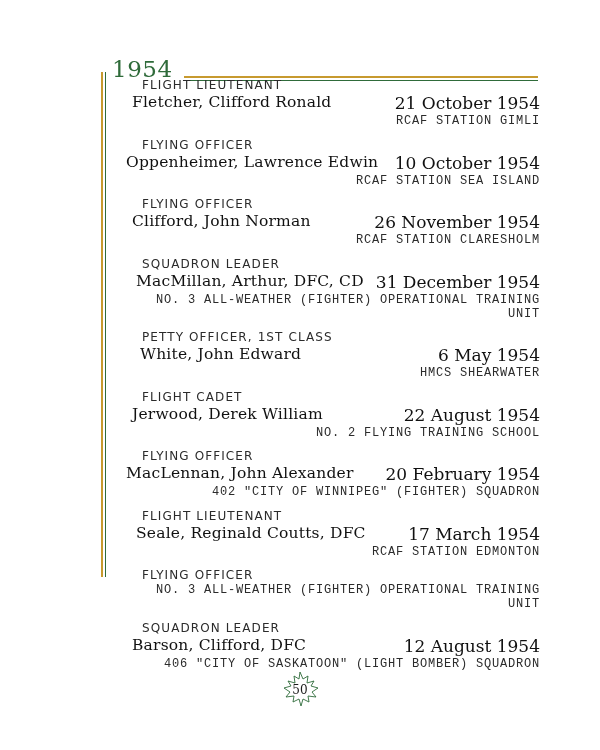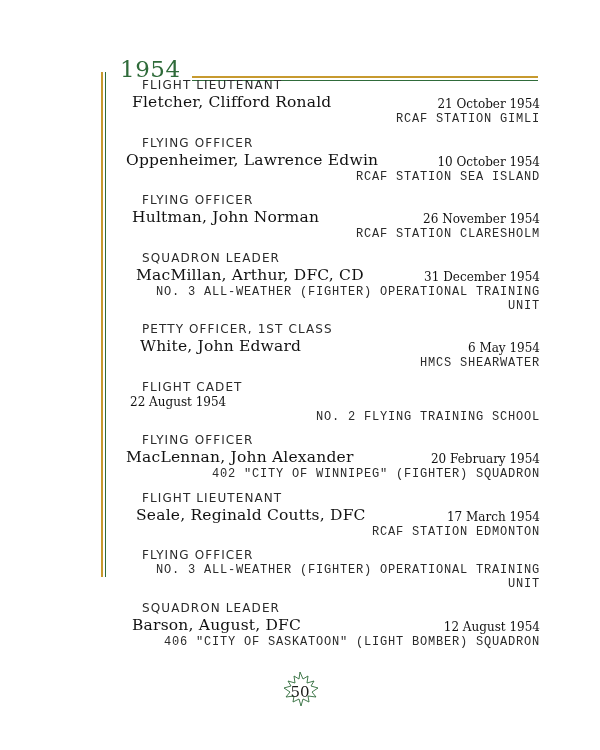--- a/index.html
+++ b/index.html
@@ -18,21 +18,21 @@
 
   .page {
     position: absolute;
     inset: 0;
   }
 
   
   .header {
     position: absolute;
     top: 30px;
-    left: 12px;
+    left: 4px;
     right: 0;
     height: 40px;
     padding-left: 12px;
   }
   .year {
     position: absolute;
     left: 108px;
     top: 26px;
     font-family: "DejaVu Serif", serif;
     font-size: 23px;
@@ -90,33 +90,33 @@
     font-family: "DejaVu Sans", sans-serif;
     font-size: 12px;
     letter-spacing: 1.1px;
     color: #2b2b2b;
     text-transform: uppercase;
     margin-left: 22px;
     margin-bottom: 1px;
   }
   .entry-main {
     display: flex;
-    align-items: flex-end;
+    align-items: flex-start;
     justify-content: space-between;
   }
   .entry-name {
     font-family: "DejaVu Serif", serif;
     font-size: 15.5px;
     letter-spacing: 0.2px;
     color: #111111;
     white-space: nowrap;
   }
   .entry-date {
     font-family: "DejaVu Serif", serif;
-    font-size: 12px;
+    font-size: 17px;
     color: #111111;
     white-space: nowrap;
     padding-left: 10px;
   }
   .entry-unit {
     font-family: Liberation Mono, monospace;
     font-size: 12px;
     letter-spacing: 0.8px;
     color: #2b2b2b;
     text-transform: uppercase;
@@ -145,21 +145,21 @@
     width: 42px;
     height: 38px;
   }
   .maple svg { display: block; }
   .page-number {
     position: absolute;
     left: 0;
     right: 0;
     top: 13px;
     font-family: "DejaVu Serif", serif;
-    font-size: 15px;
+    font-size: 12px;
     color: #1a1a1a;
     text-align: center;
   }
 </style>
 </head>
 <body>
 
 <div class="page">
 
   <div class="header">
@@ -187,21 +187,21 @@
       <div class="entry-main">
         <div class="entry-name">Oppenheimer, Lawrence Edwin</div>
         <div class="entry-date">10 October 1954</div>
       </div>
       <div class="entry-unit">RCAF STATION SEA ISLAND</div>
     </div>
 
     <div class="entry ind-0">
       <div class="entry-rank">FLYING OFFICER</div>
       <div class="entry-main">
-        <div class="entry-name">Hultman,  John Norman</div>
+        <div class="entry-name">Clifford,  John Norman</div>
         <div class="entry-date">26 November 1954</div>
       </div>
       <div class="entry-unit">RCAF STATION CLARESHOLM</div>
     </div>
 
     <div class="entry ind-1">
       <div class="entry-rank">SQUADRON LEADER</div>
       <div class="entry-main">
         <div class="entry-name">MacMillan,  Arthur, DFC, CD</div>
         <div class="entry-date">31 December 1954</div>
@@ -214,20 +214,21 @@
       <div class="entry-main">
         <div class="entry-name">White,  John Edward</div>
         <div class="entry-date">6 May 1954</div>
       </div>
       <div class="entry-unit">HMCS SHEARWATER</div>
     </div>
 
     <div class="entry ind-0">
       <div class="entry-rank">FLIGHT CADET</div>
       <div class="entry-main">
+        <div class="entry-name">Jerwood,  Derek William</div>
         <div class="entry-date">22 August 1954</div>
       </div>
       <div class="entry-unit">NO. 2 FLYING TRAINING SCHOOL</div>
     </div>
 
     <div class="entry ind-3">
       <div class="entry-rank">FLYING OFFICER</div>
       <div class="entry-main">
         <div class="entry-name">MacLennan,  John Alexander</div>
         <div class="entry-date">20 February 1954</div>
@@ -245,21 +246,21 @@
     </div>
 
     <div class="entry ind-3">
       <div class="entry-rank">FLYING OFFICER</div>
       <div class="entry-unit">NO. 3 ALL-WEATHER (FIGHTER) OPERATIONAL TRAINING UNIT</div>
     </div>
 
     <div class="entry ind-0">
       <div class="entry-rank">SQUADRON LEADER</div>
       <div class="entry-main">
-        <div class="entry-name">Barson,  August, DFC</div>
+        <div class="entry-name">Barson,  Clifford, DFC</div>
         <div class="entry-date">12 August 1954</div>
       </div>
       <div class="entry-unit">406 "CITY OF SASKATOON" (LIGHT BOMBER) SQUADRON</div>
     </div>
 
   </div>
 
   <div class="footer">
     <div class="maple">
       <svg width="42" height="38" viewBox="0 0 42 38" aria-hidden="true">

